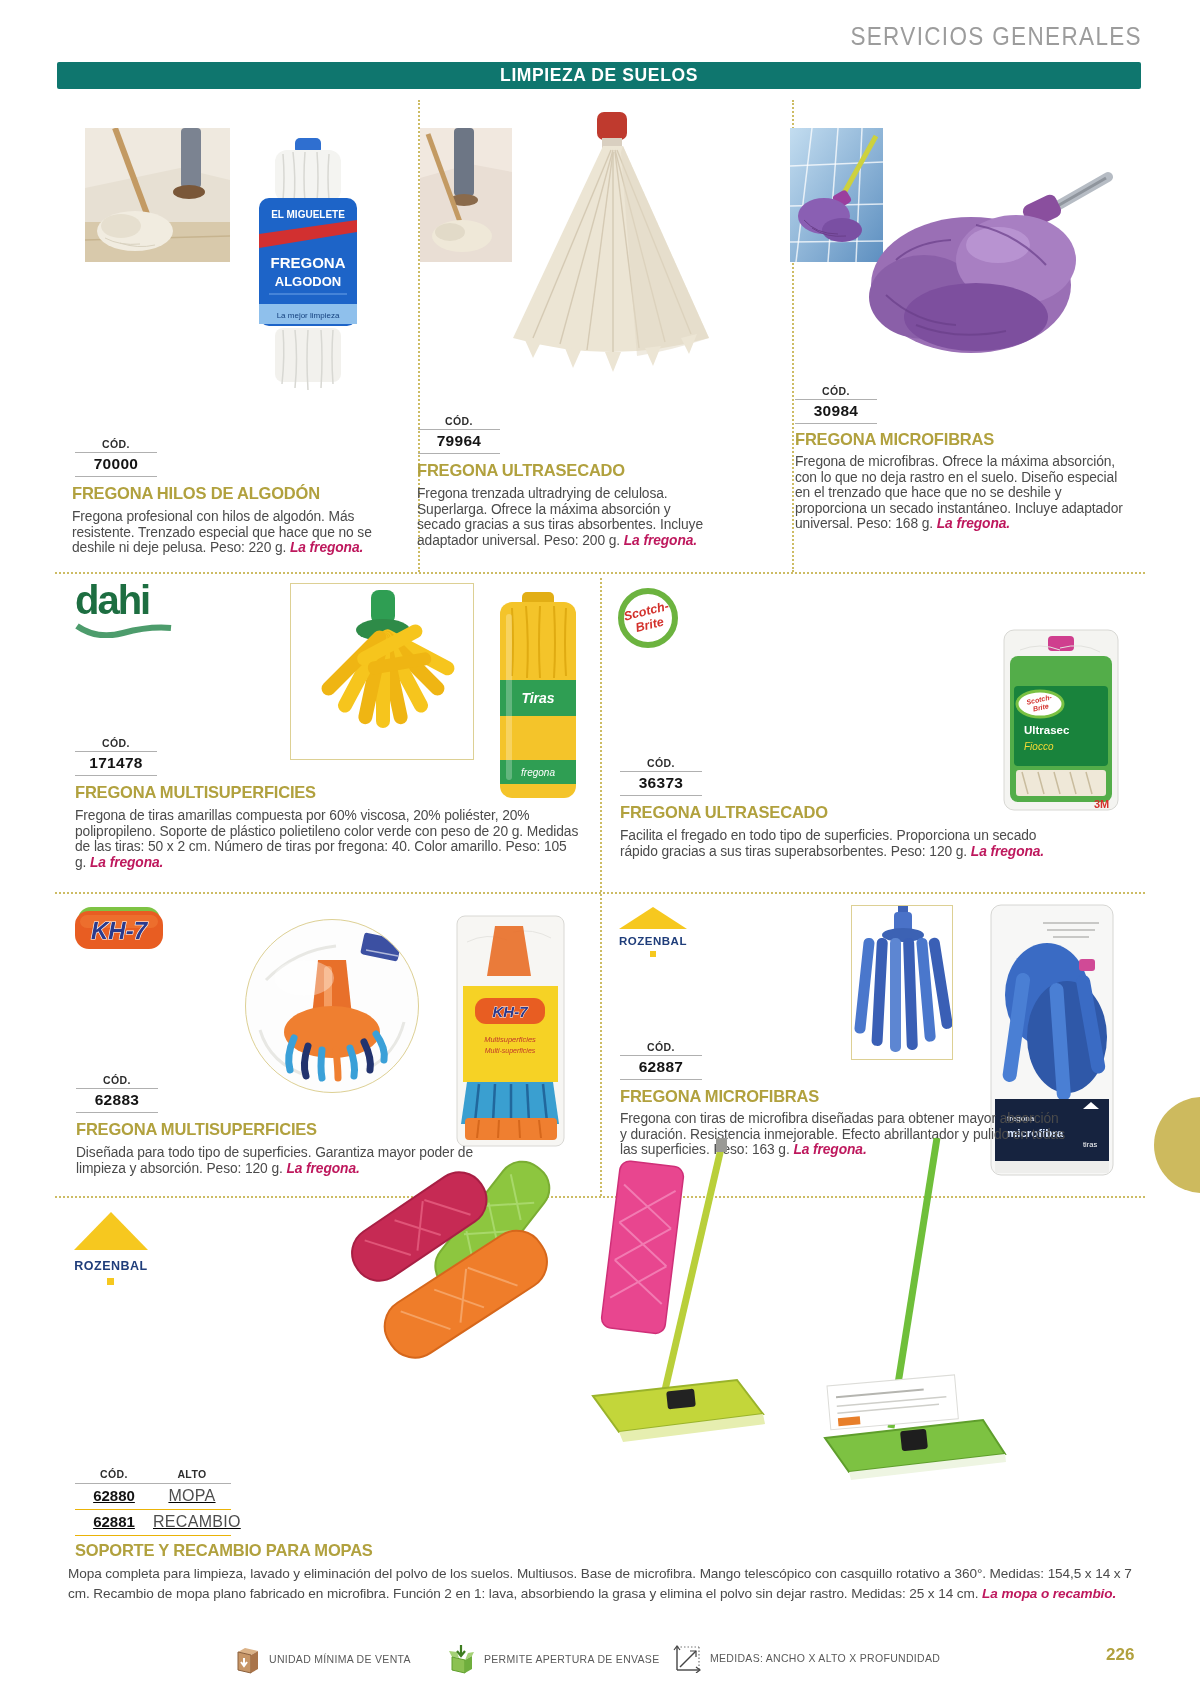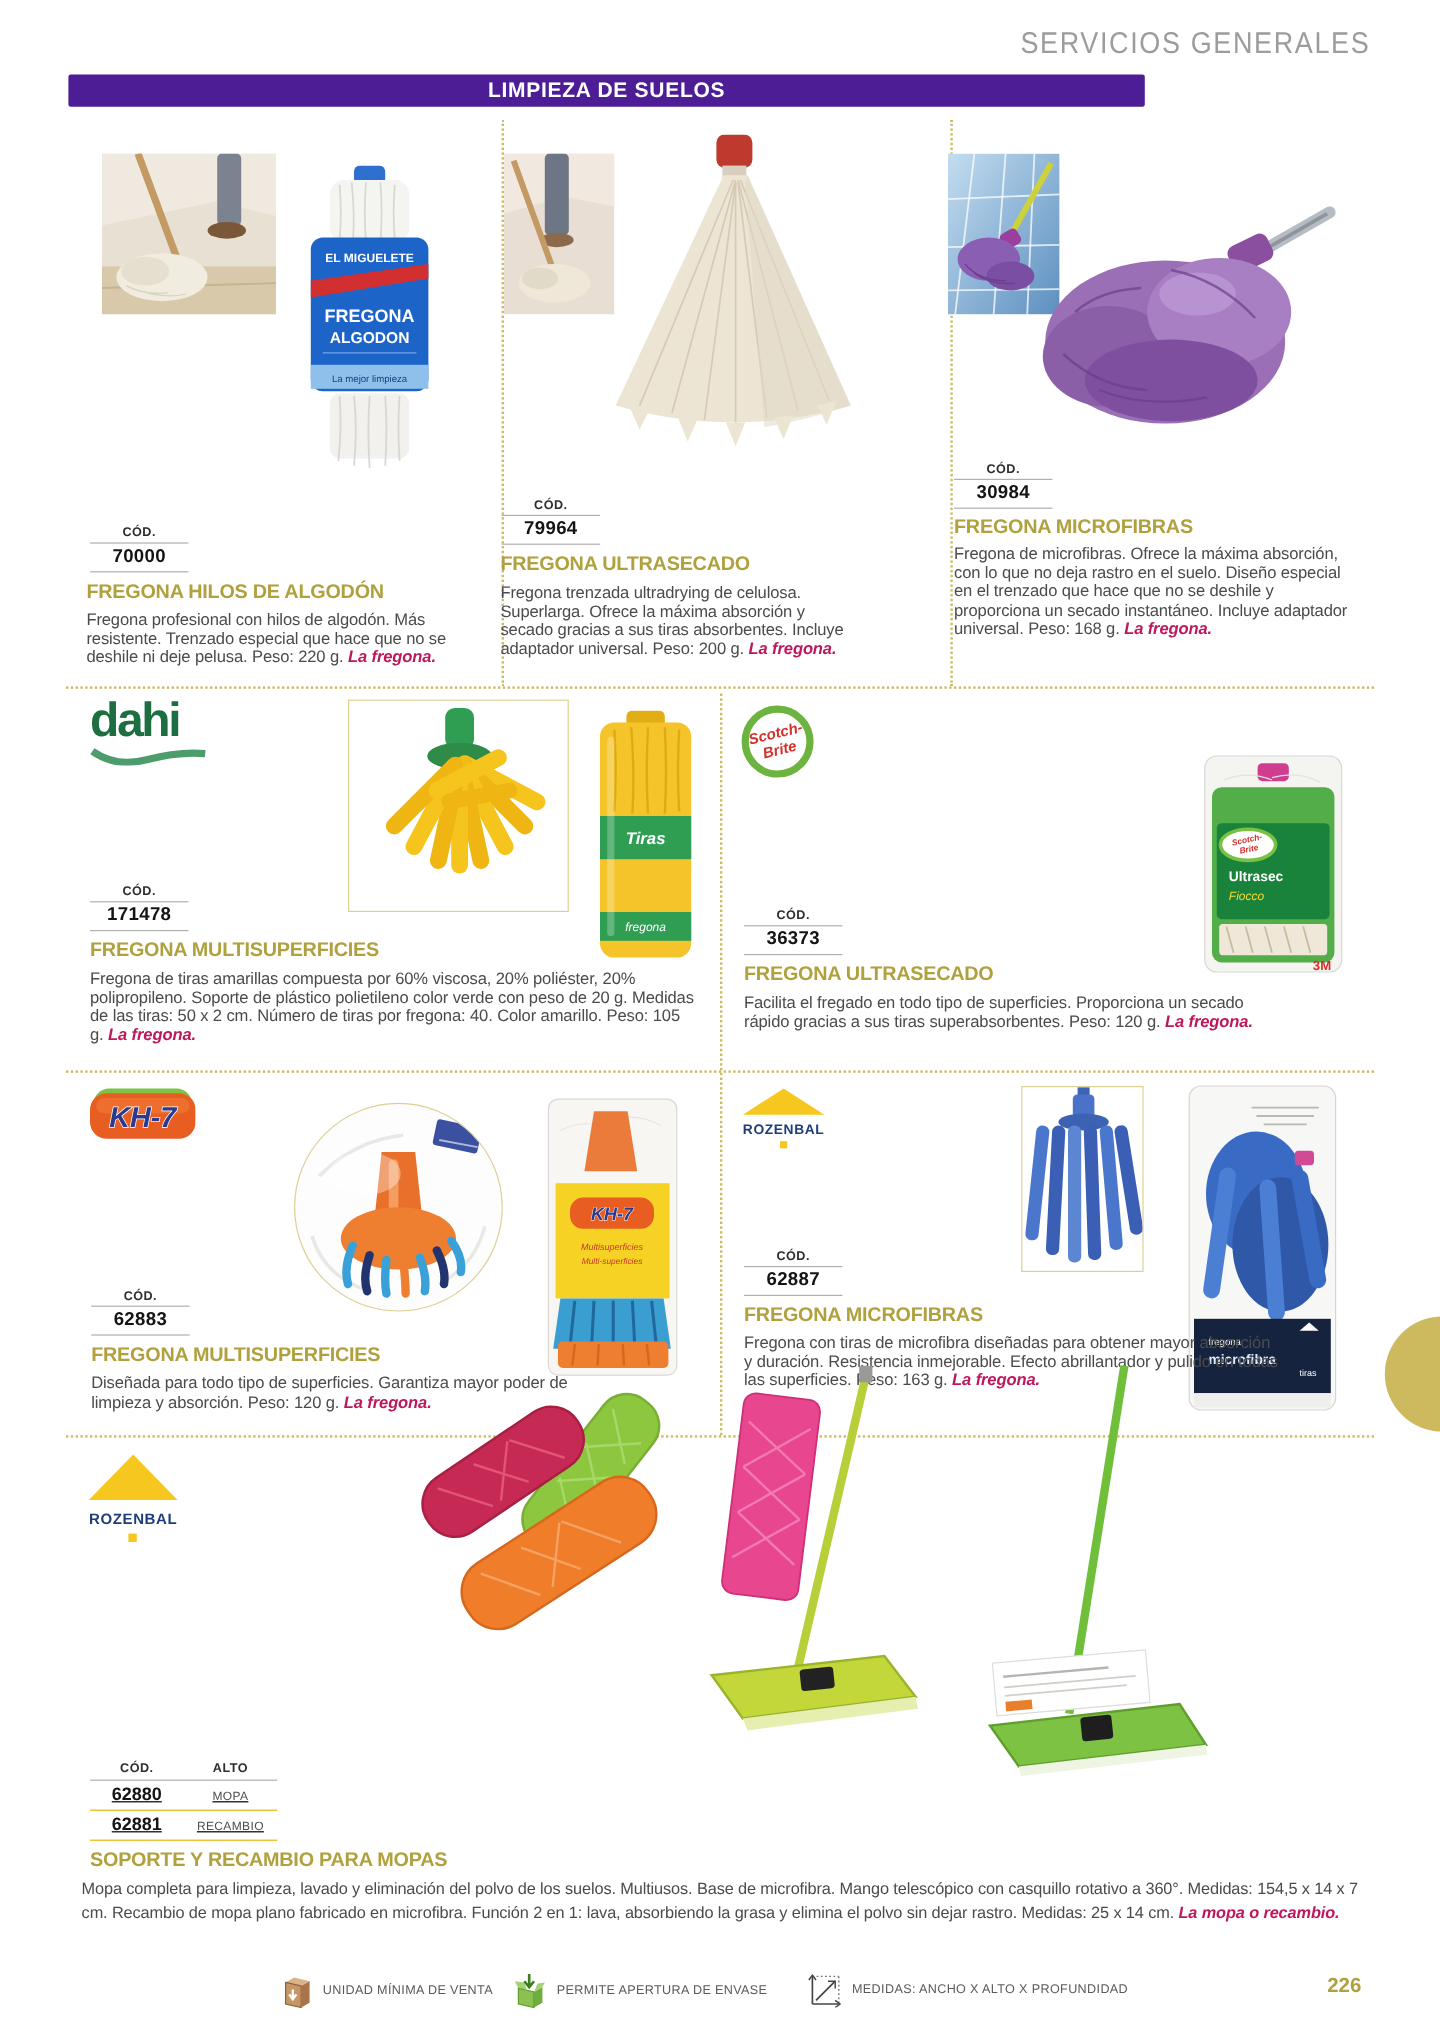--- a/index.html
+++ b/index.html
@@ -1,20 +1,20 @@
 <!DOCTYPE html>
 <html><head>
 <meta charset="utf-8">
 <style>
   html,body{margin:0;padding:0;background:#ffffff;}
   #page{position:relative;width:1200px;height:1697px;background:#fff;overflow:hidden;
         font-family:"Liberation Sans",sans-serif;}
   .sect{position:absolute;right:58px;top:22px;font-size:25px;color:#9c9c9c;
         letter-spacing:1.5px;transform:scaleX(.9);transform-origin:100% 50%;white-space:nowrap;}
-  .banner{position:absolute;left:57px;top:62px;width:897px;height:27px;background:#4c1d95;
+  .banner{position:absolute;left:57px;top:62px;width:1084px;height:27px;background:#0f766e;
           border-radius:2px;display:flex;align-items:center;justify-content:center;}
   .banner span{color:#fff;font-weight:bold;font-size:17.5px;letter-spacing:.6px;}
   .hline{position:absolute;left:55px;width:1090px;height:0;border-top:2px dotted #cdbc64;}
   .vline{position:absolute;width:0;border-left:2px dotted #cdbc64;}
   .codebox{position:absolute;width:82px;text-align:center;}
   .codebox .cl{font-size:10.5px;font-weight:bold;color:#2e2e2e;letter-spacing:.4px;
                padding-bottom:2px;border-bottom:1px solid #b0b0b0;}
   .codebox .cn{font-size:15.5px;font-weight:bold;color:#141414;padding:2px 0 3px;
                border-bottom:1px solid #b0b0b0;letter-spacing:.3px;}
   .ptitle{position:absolute;font-size:16.5px;font-weight:bold;color:#b1a13e;letter-spacing:-.2px;}
@@ -24,21 +24,21 @@
   .circframe{position:absolute;border:1.5px solid #ddd094;border-radius:50%;background:#fdfdfd;overflow:hidden;}
   .goldtab{position:absolute;left:1154px;top:1097px;width:96px;height:96px;border-radius:50%;background:#cdba5e;}
   .imgbox{position:absolute;}
   svg text{font-family:"Liberation Sans",sans-serif;}
   .mtable{position:absolute;left:75px;top:1468px;width:156px;}
   .mtable .thead{display:flex;font-size:10.5px;font-weight:bold;color:#2e2e2e;
                  padding-bottom:3px;border-bottom:1px solid #b0b0b0;letter-spacing:.4px;}
   .mtable .trow{display:flex;align-items:baseline;padding:3px 0 4px;border-bottom:1px solid #eab308;text-decoration:underline;}
   .mtable .tc{width:50%;text-align:center;}
   .tcode{font-weight:bold;font-size:15px;color:#141414;}
-  .tpieza{font-size:10px;color:#4e4e4e;letter-spacing:.3px;}
+  .tpieza{font-size:16px;color:#4e4e4e;letter-spacing:.3px;}
   .legend{position:absolute;top:1643px;display:flex;align-items:center;gap:8px;justify-content:space-between;}
   .legend .llabel{font-size:10.5px;color:#5a5a5a;letter-spacing:.3px;white-space:nowrap;}
   .pagenum{position:absolute;left:1106px;top:1645px;font-size:17px;font-weight:bold;color:#b1a13e;}
   .dahitext{font-size:40px;font-weight:bold;color:#1d6e41;letter-spacing:-2px;line-height:1;}
 </style>
 </head>
 <body>
 
 <div id="page">
 
@@ -497,21 +497,21 @@
 
   <div class="legend" style="left:235px;">
     <svg width="26" height="32" viewBox="0 0 26 32">
       <polygon points="3,9 10,5 23,8 16,12" fill="#dbb287"></polygon>
       <polygon points="3,9 16,12 16,30 3,27" fill="#c79667" stroke="#8a5f3c" stroke-width="1"></polygon>
       <polygon points="16,12 23,8 23,26 16,30" fill="#a9744a"></polygon>
       <path d="M9,15 v7 M6,19 l3,4 3,-4" stroke="#ffffff" stroke-width="2" fill="none"></path>
     </svg>
     <span class="llabel">UNIDAD MÍNIMA DE VENTA</span>
   </div>
-  <div class="legend" style="left:428px;">
+  <div class="legend" style="left:448px;">
     <svg width="28" height="32" viewBox="0 0 28 32">
       <polygon points="4,14 1,8 9,9 11,15" fill="#a5d177"></polygon>
       <polygon points="17,17 20,10 26,9 24,13" fill="#a5d177"></polygon>
       <polygon points="4,14 17,17 17,30 4,27" fill="#8cc152" stroke="#5f9e2c" stroke-width="1"></polygon>
       <polygon points="17,17 24,13 24,26 17,30" fill="#6fae3d"></polygon>
       <path d="M13,2 v10 M9,8 l4,5 4,-5" stroke="#3e7d20" stroke-width="2.2" fill="none"></path>
     </svg>
     <span class="llabel">PERMITE APERTURA DE ENVASE</span>
   </div>
   <div class="legend" style="left:672px;">

